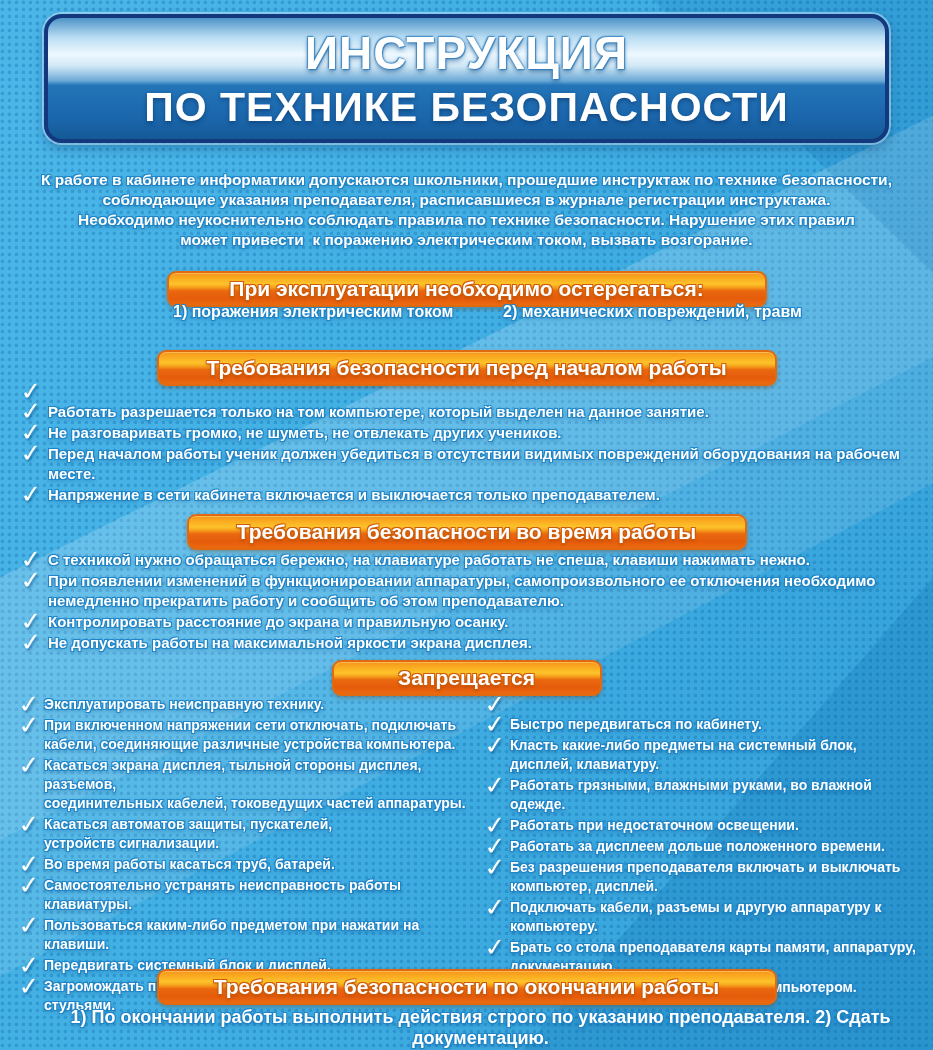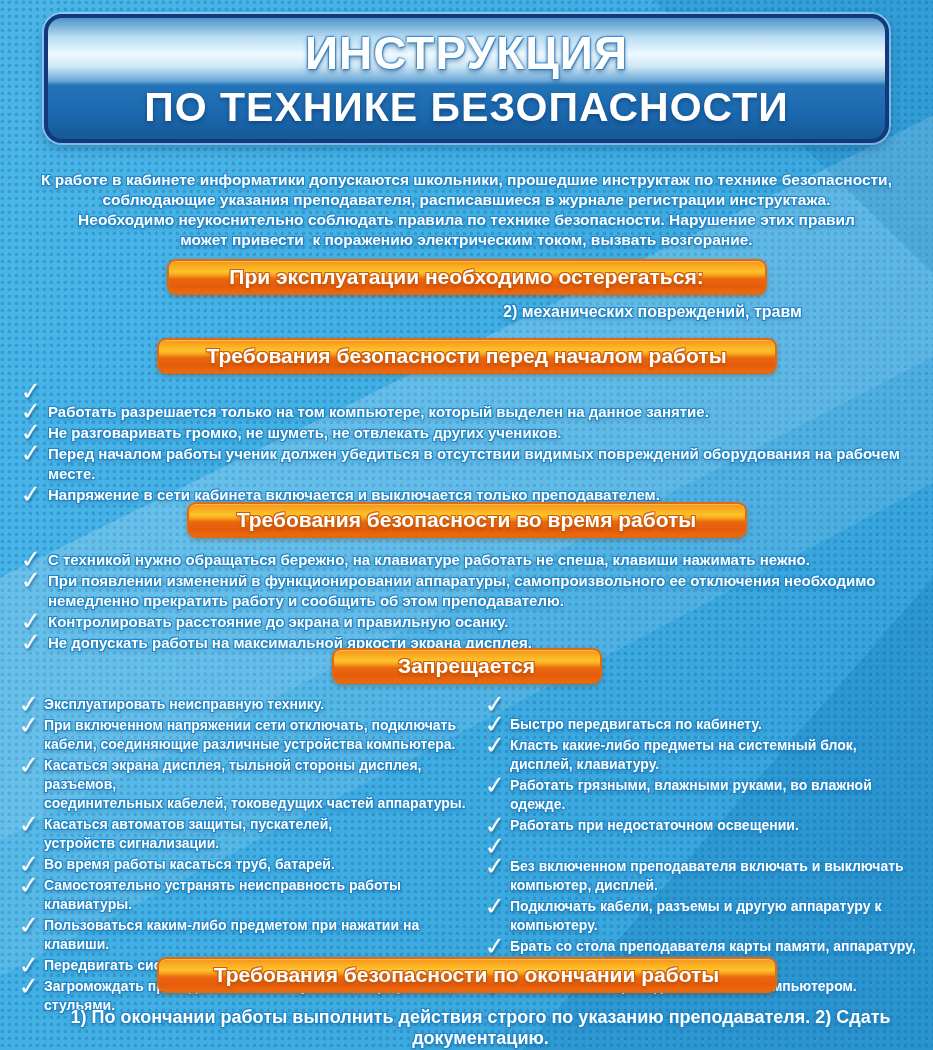--- a/index.html
+++ b/index.html
@@ -37,21 +37,21 @@
     text-shadow:-1px -1px 0 #1f85c8,1px -1px 0 #1f85c8,-1px 1px 0 #1f85c8,1px 1px 0 #1f85c8,0 2px 4px rgba(10,80,140,0.55);}
   .intro{position:absolute;top:170px;left:0;width:933px;text-align:center;}
   .intro .line{font-size:15.5px;line-height:20px;white-space:pre-wrap;}
   
   .banner{
     position:absolute;left:50%;transform:translateX(-50%);
     height:36px;border-radius:9px;box-sizing:border-box;
     border:2px solid #e06a10;
     background:linear-gradient(180deg,#f5941c 0%,#f9a81f 14%,#fdc32b 34%,#f7a41d 44%,#ea670f 56%,#e55c0b 80%,#ec6a10 100%);
     box-shadow:0 2px 4px rgba(120,50,0,0.35),inset 0 1px 0 rgba(255,220,140,0.5);
-    display:flex;align-items:center;justify-content:center;
+    display:flex;align-items:center;justify-content:center;margin-top:12px;
   }
   .banner .blabel{font-size:21px;font-weight:bold;color:#ffffff;white-space:nowrap;
     text-shadow:-1px -1px 0 #cf5c09,1px -1px 0 #cf5c09,-1px 1px 0 #cf5c09,1px 1px 0 #cf5c09,0 2px 3px rgba(140,55,0,0.5);}
   .caution-row{position:absolute;top:303px;left:0;width:933px;height:24px;}
   .caution-item{position:absolute;font-size:16px;}
   
   .check-list{position:absolute;list-style:none;margin:0;padding:0;}
   .check-item{display:flex;align-items:flex-start;margin:0 0 1px 0;}
   .check{flex:0 0 34px;width:34px;font-size:20px;line-height:19px;color:#ffffff;font-weight:bold;
     transform:rotate(-6deg) scale(1.3,1.2);transform-origin:center;display:inline-block;text-align:center;
@@ -82,20 +82,21 @@
   <div class="line wtext">К работе в кабинете информатики допускаются школьники, прошедшие инструктаж по технике безопасности,</div>
       <div class="line wtext">соблюдающие указания преподавателя, расписавшиеся в журнале регистрации инструктажа.</div>
       <div class="line wtext">Необходимо неукоснительно соблюдать правила по технике безопасности. Нарушение этих правил</div>
       <div class="line wtext">может привести  к поражению электрическим током, вызвать возгорание.</div>
     </div>
 
   <div class="banner" style="top:259px;width:600px;">
     <span class="blabel">При эксплуатации необходимо остерегаться:</span>
   </div>
   <div class="caution-row">
+    <span class="caution-item wtext" style="left:173px;">1) поражения электрическим током</span>
     <span class="caution-item wtext" style="left:503px;">2) механических повреждений, травм</span>
   </div>
 
   <div class="banner" style="top:338px;width:620px;">
     <span class="blabel">Требования безопасности перед началом работы</span>
   </div>
   <ul class="check-list" style="top:382px;left:14px;width:905px;">
 
       <li class="check-item">
         <span class="check">✓</span>
@@ -225,25 +226,26 @@
         <span class="item-text wtext">Работать грязными, влажными руками, во влажной одежде.</span>
       </li>
 
       <li class="check-item">
         <span class="check">✓</span>
         <span class="item-text wtext">Работать при недостаточном освещении.</span>
       </li>
 
       <li class="check-item">
         <span class="check">✓</span>
-      </li>
-
-      <li class="check-item">
-        <span class="check">✓</span>
-        <span class="item-text wtext">Без включенном преподавателя включать и выключать
+        <span class="item-text wtext">Работать за дисплеем дольше положенного времени.</span>
+      </li>
+
+      <li class="check-item">
+        <span class="check">✓</span>
+        <span class="item-text wtext">Без разрешения преподавателя включать и выключать
 компьютер, дисплей.</span>
       </li>
 
       <li class="check-item">
         <span class="check">✓</span>
         <span class="item-text wtext">Подключать кабели, разъемы и другую аппаратуру к компьютеру.</span>
       </li>
 
       <li class="check-item">
         <span class="check">✓</span>

